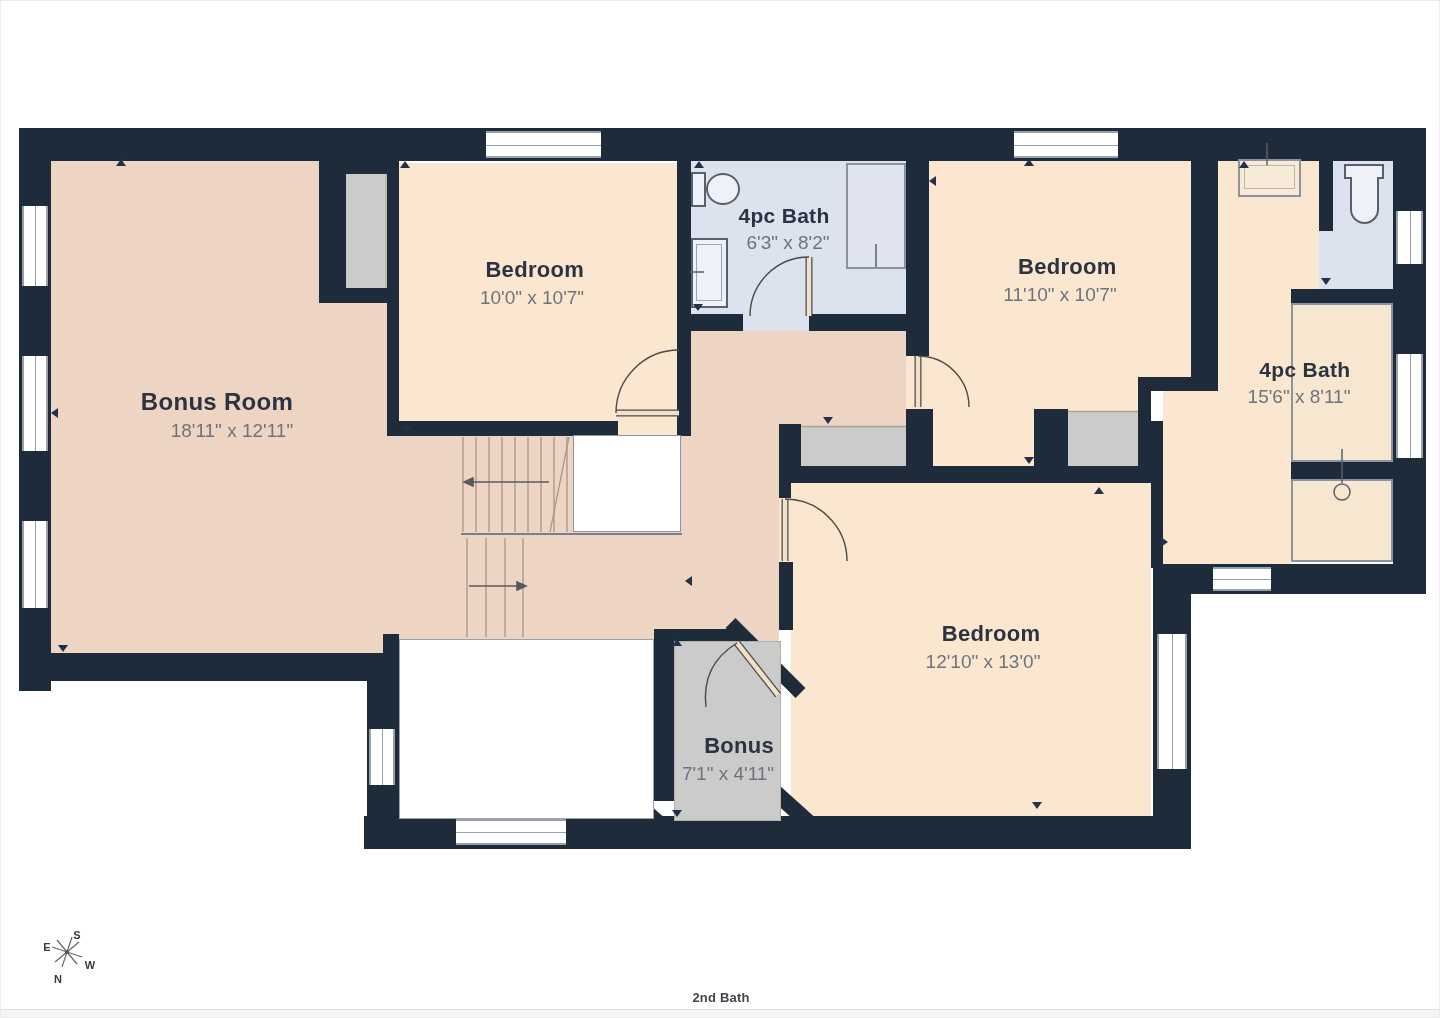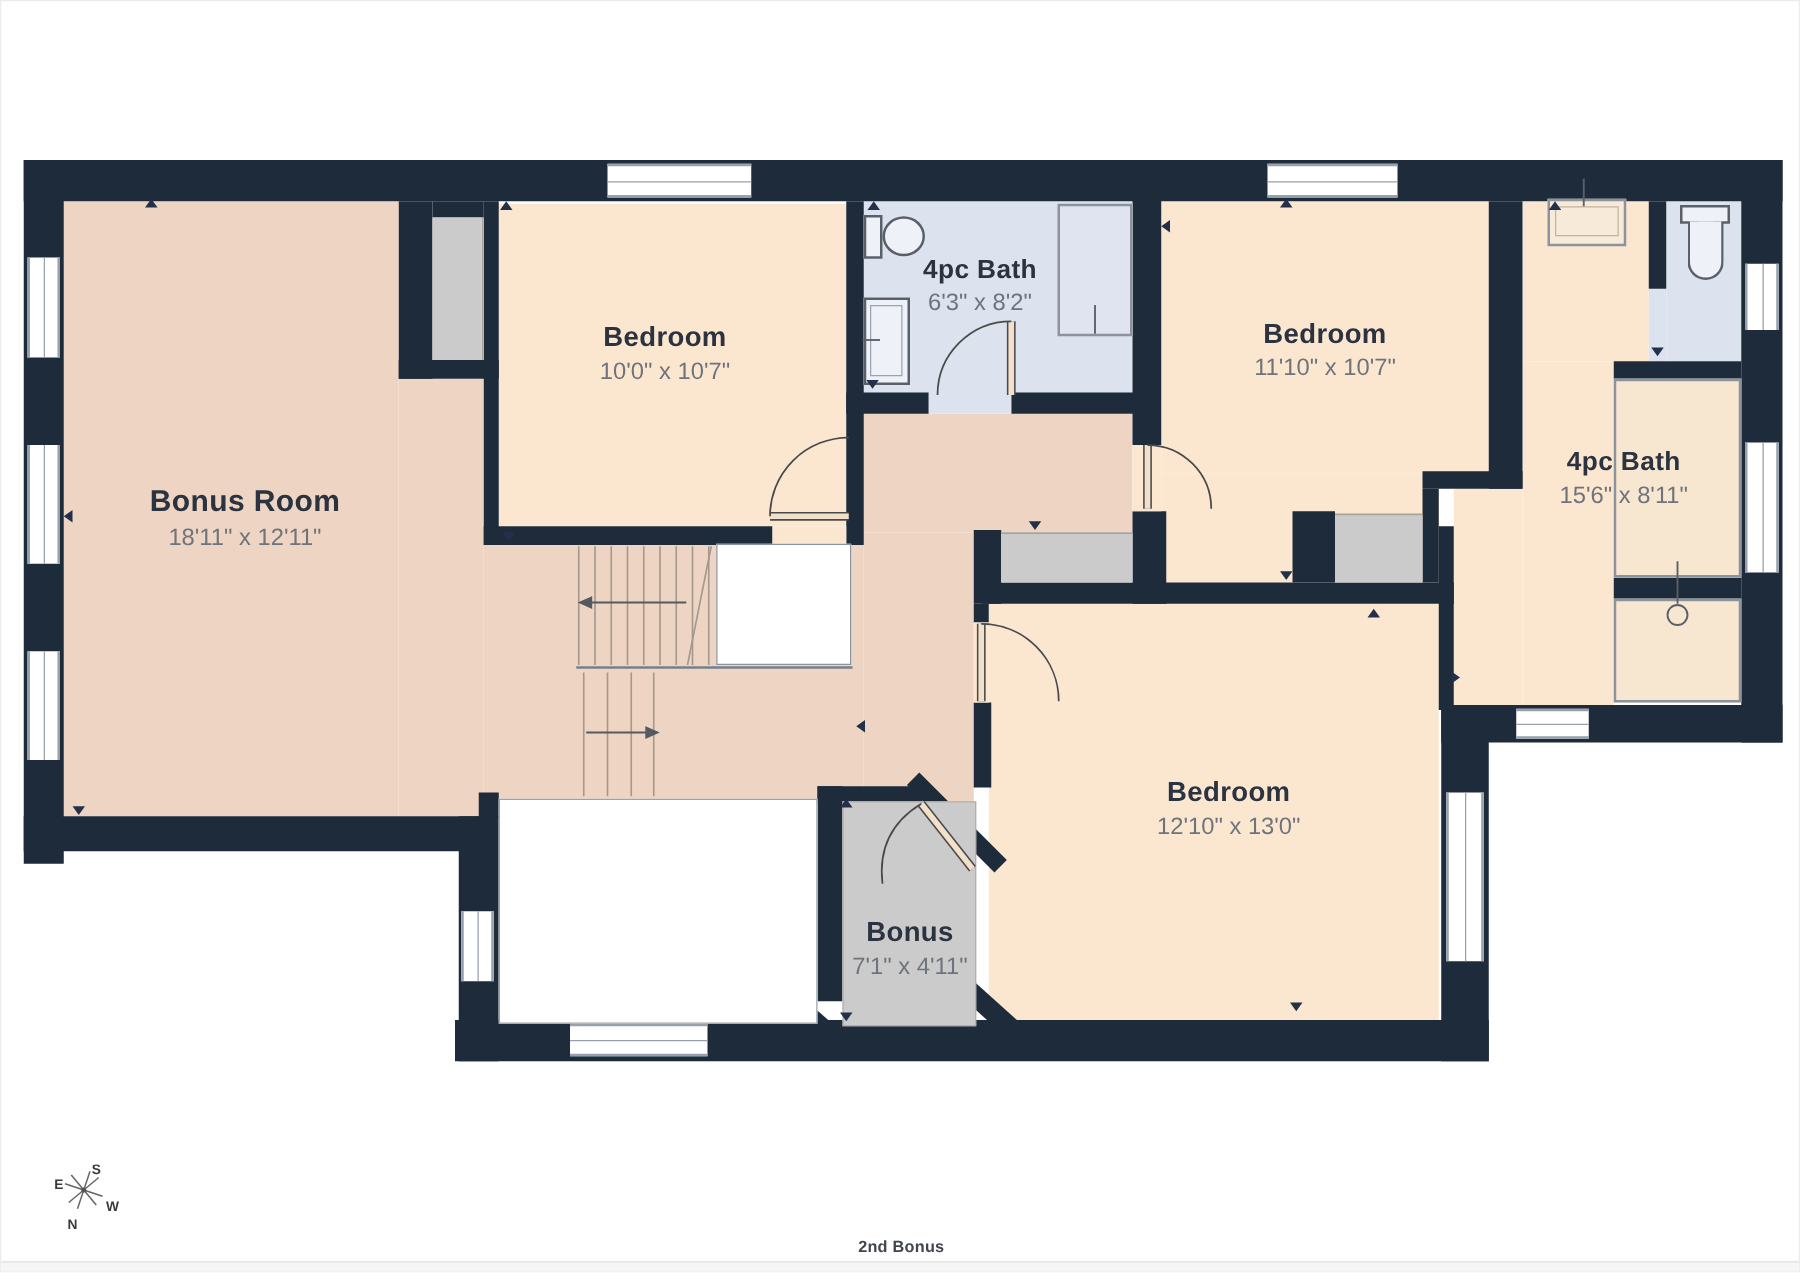--- a/index.html
+++ b/index.html
@@ -17,21 +17,21 @@
   .win.h{border-top:2px solid var(--winline,#98a0ab);border-bottom:2px solid var(--winline,#98a0ab);}
   .win.v{border-left:2px solid var(--winline,#98a0ab);border-right:2px solid var(--winline,#98a0ab);}
   .win.h::after{content:"";position:absolute;left:0;right:0;top:50%;height:1px;background:var(--winline,#98a0ab);}
   .win.v::after{content:"";position:absolute;top:0;bottom:0;left:50%;width:1px;background:var(--winline,#98a0ab);}
   .diag{position:absolute;background:var(--wall,#1e2b3a);}
   .tri{position:absolute;width:0;height:0;}
   .tri.up{border-left:5px solid transparent;border-right:5px solid transparent;border-bottom:7px solid var(--marker,#22304a);}
   .tri.down{border-left:5px solid transparent;border-right:5px solid transparent;border-top:7px solid var(--marker,#22304a);}
   .tri.left{border-top:5px solid transparent;border-bottom:5px solid transparent;border-right:7px solid var(--marker,#22304a);}
   .tri.right{border-top:5px solid transparent;border-bottom:5px solid transparent;border-left:7px solid var(--marker,#22304a);}
-  .room-label{position:absolute;transform:translate(-50%,-50%);text-align:center;white-space:nowrap;}
+  .room-label{position:absolute;transform:translate(-50%,-50%);text-align:right;white-space:nowrap;}
   .rname{font-weight:bold;font-size:22px;color:var(--title,#2b3240);letter-spacing:.3px;}
   .rname.big{font-size:24px;}
   .rname.small{font-size:21px;}
   .rdims{font-size:19px;color:var(--dims,#6e737c);margin-top:4px;}
   .fixture{position:absolute;}
   .sink-outer{border:2px solid #5a6069;background:#eef1f7;}
   .sink-inner{position:absolute;border:1px solid #9aa4b5;}
   .level-label{position:absolute;left:720px;top:996px;transform:translate(-50%,-50%);
                font-size:13px;font-weight:bold;color:#41464e;letter-spacing:.2px;}
   .bottom-strip{position:absolute;left:0;top:1008px;width:1440px;height:10px;background:#f5f5f6;border-top:1px solid #e0e0e0;}
@@ -230,21 +230,21 @@
   <b class="tri up" style="left:1093px;top:486px"></b>
   <b class="tri down" style="left:822px;top:416px"></b>
   <b class="tri down" style="left:1031px;top:801px"></b>
   <b class="tri right" style="left:1160px;top:536px"></b>
   <b class="tri up" style="left:1238px;top:160px"></b>
   <b class="tri down" style="left:1320px;top:277px"></b>
   <b class="tri up" style="left:671px;top:638px"></b>
   <b class="tri down" style="left:671px;top:809px"></b>
   <b class="tri left" style="left:684px;top:575px"></b>
 
-  <div class="room-label" style="left:195px;top:414px">
+  <div class="room-label" style="left:216px;top:414px">
     <div class="rname big">Bonus Room</div>
     <div class="rdims">18'11" x 12'11"</div>
   </div>
   <div class="room-label" style="left:531px;top:282px">
     <div class="rname">Bedroom</div>
     <div class="rdims">10'0" x 10'7"</div>
   </div>
   <div class="room-label" style="left:783px;top:228px">
     <div class="rname small">4pc Bath</div>
     <div class="rdims">6'3" x 8'2"</div>
@@ -259,15 +259,15 @@
   </div>
   <div class="room-label" style="left:982px;top:646px">
     <div class="rname">Bedroom</div>
     <div class="rdims">12'10" x 13'0"</div>
   </div>
   <div class="room-label" style="left:727px;top:758px">
     <div class="rname">Bonus</div>
     <div class="rdims">7'1" x 4'11"</div>
   </div>
 
-  <div class="level-label">2nd Bonus</div>
+  <div class="level-label">2nd Bath</div>
   <b class="bottom-strip"></b>
 </div>
 
 </body></html>

